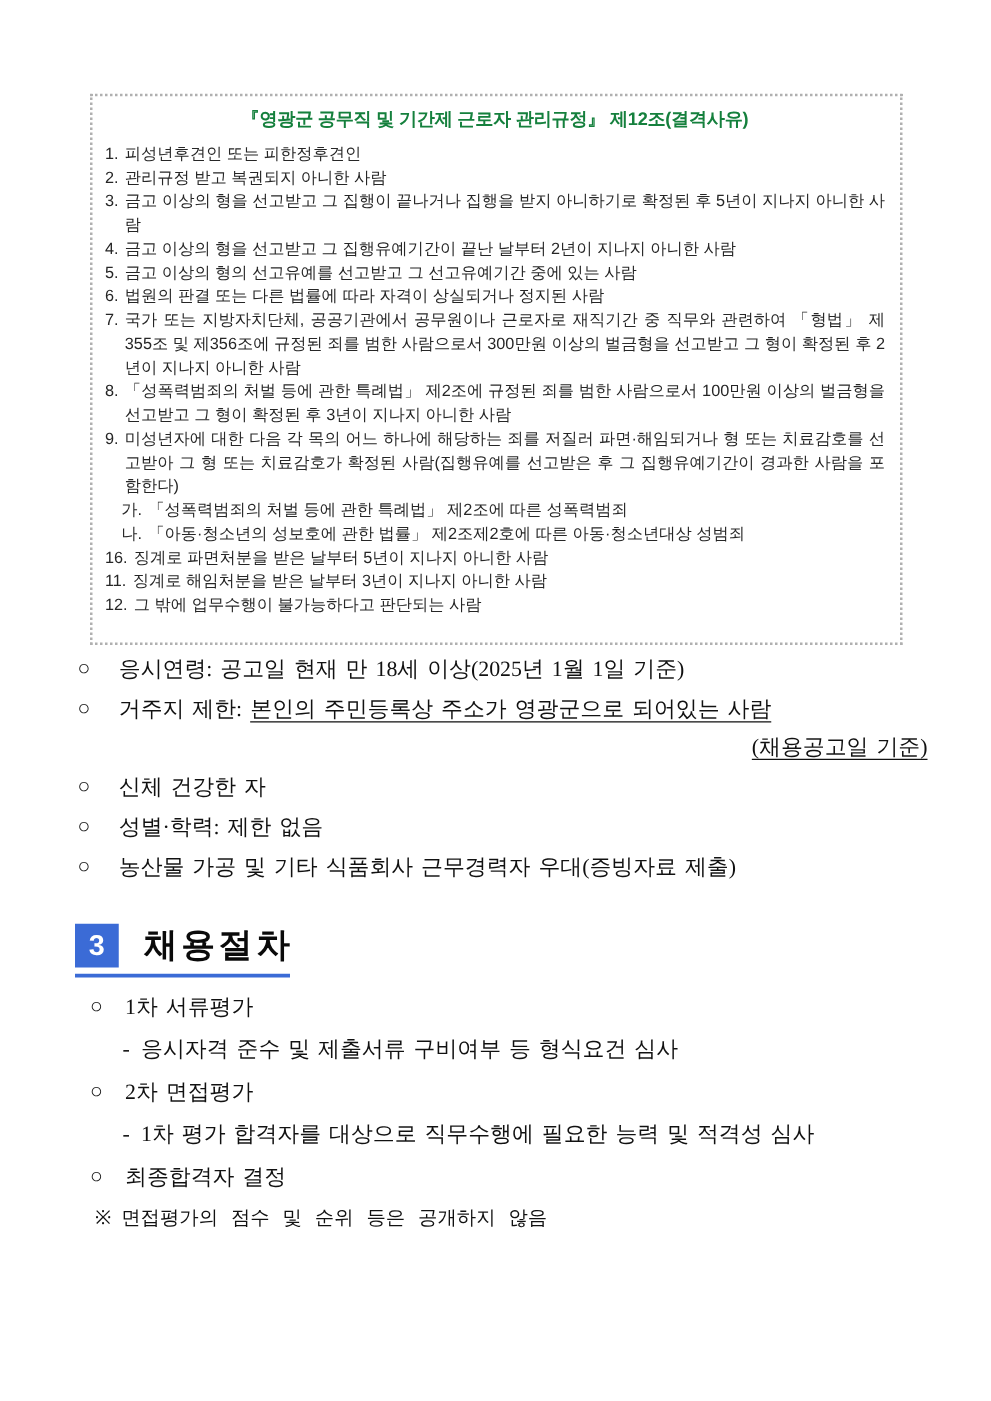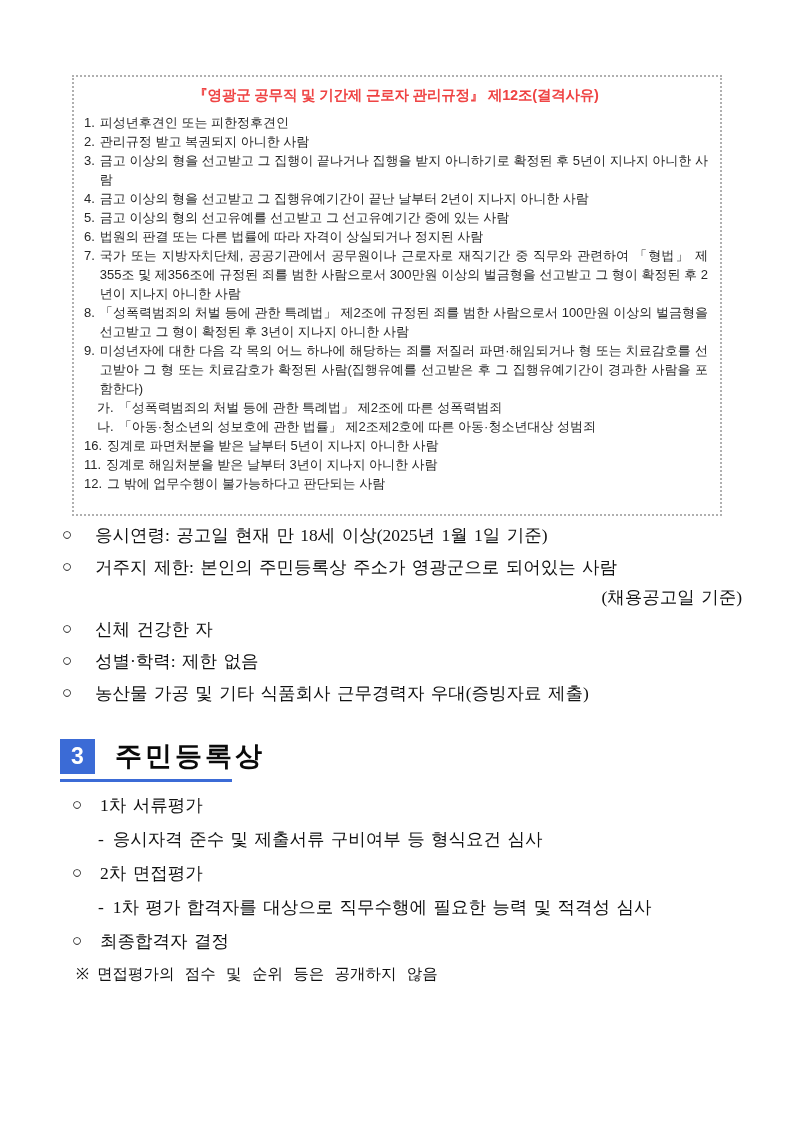--- a/index.html
+++ b/index.html
@@ -9,38 +9,38 @@
 
   
   .rulebox {
     position: absolute; left: 72px; top: 75px; width: 650px; height: 441px;
     border: 2px dotted #b0b0b0;
     padding: 9px 12px 6px 10px;
     font-family: "Liberation Sans", sans-serif;
     font-size: 13px; color: #262626;
   }
   .rulebox-title {
-    text-align: center; font-weight: bold; font-size: 14.5px; color: #ef4444;
+    text-align: center; font-weight: bold; font-size: 14.5px; color: #15803d;
     margin-bottom: 8px; letter-spacing: -0.2px;
   }
   .rule-item { display: flex; line-height: 19px; }
   .rule-item .num { flex: none; margin-right: 5px; white-space: nowrap; }
   .rule-item .txt { flex: 1; text-align: justify; }
   .rule-item.sub { padding-left: 13px; }
   .rule-item.sub .txt { text-align: left; }
 
   
   .requirements {
     position: absolute; left: 62px; top: 524px; width: 680px;
     font-size: 17.5px; line-height: 22px; color: #111;
   }
   .req-row { display: flex; margin-bottom: 10px; }
   .req-circle { flex: none; width: 33px; font-size: 17px; }
   .req-text { flex: 1; word-spacing: 2px; }
-  .u { text-underline-offset: 4px; text-decoration-thickness: 1px; }
+  .u { text-decoration: underline; text-underline-offset: 4px; text-decoration-thickness: 1px; }
   .req-line2 { margin: -2px 0 10px 133px; word-spacing: 2px; text-align: right; }
 
   
   .section-header { position: absolute; left: 60px; top: 738px; font-family: "Liberation Sans", sans-serif; }
   .section-header-row { display: flex; align-items: center; }
   .section-num {
     width: 35px; height: 35px; background: #3b6bd6; color: #ffffff;
     font-weight: bold; font-size: 23px; text-align: center; line-height: 35px;
   }
   .section-title {
@@ -146,21 +146,21 @@
     </div>
     <div class="req-row">
       <span class="req-circle">○</span>
       <span class="req-text">농산물 가공 및 기타 식품회사 근무경력자 우대(증빙자료 제출)</span>
     </div>
   </div>
 
   <div class="section-header">
     <div class="section-header-row">
       <span class="section-num">3</span>
-      <span class="section-title">주민등록상</span>
+      <span class="section-title">채용절차</span>
     </div>
     <div class="section-underline"></div>
   </div>
 
   <div class="procedure">
     <div class="proc-row">
       <span class="proc-circle">○</span>
       <span class="proc-title">1차 서류평가</span>
     </div>
     <div class="proc-detail">

